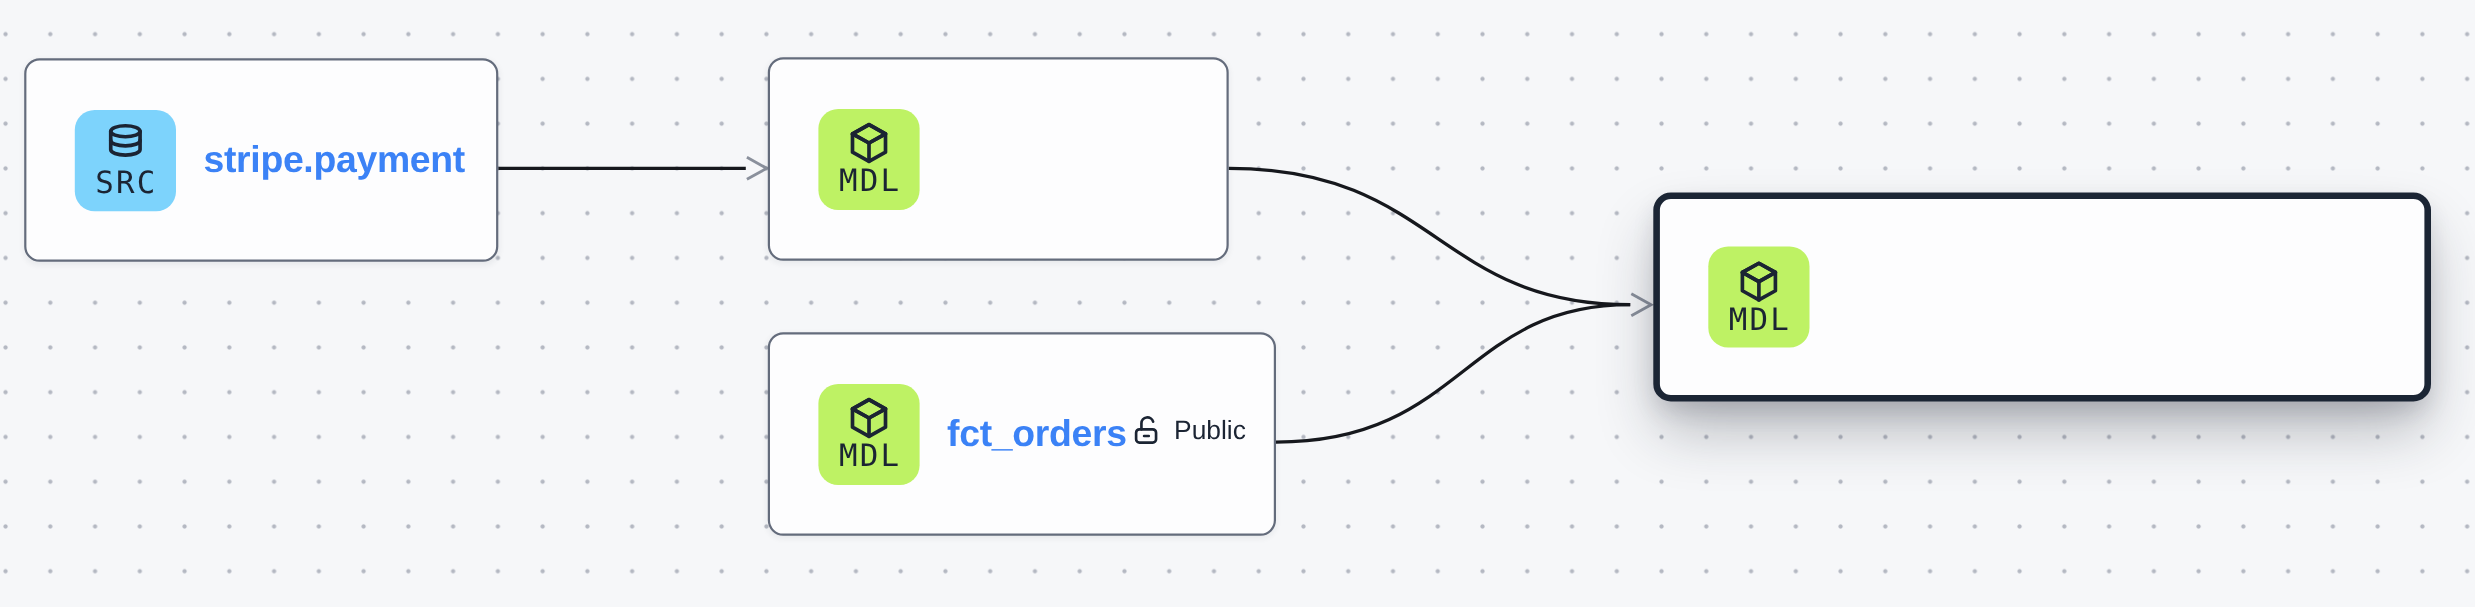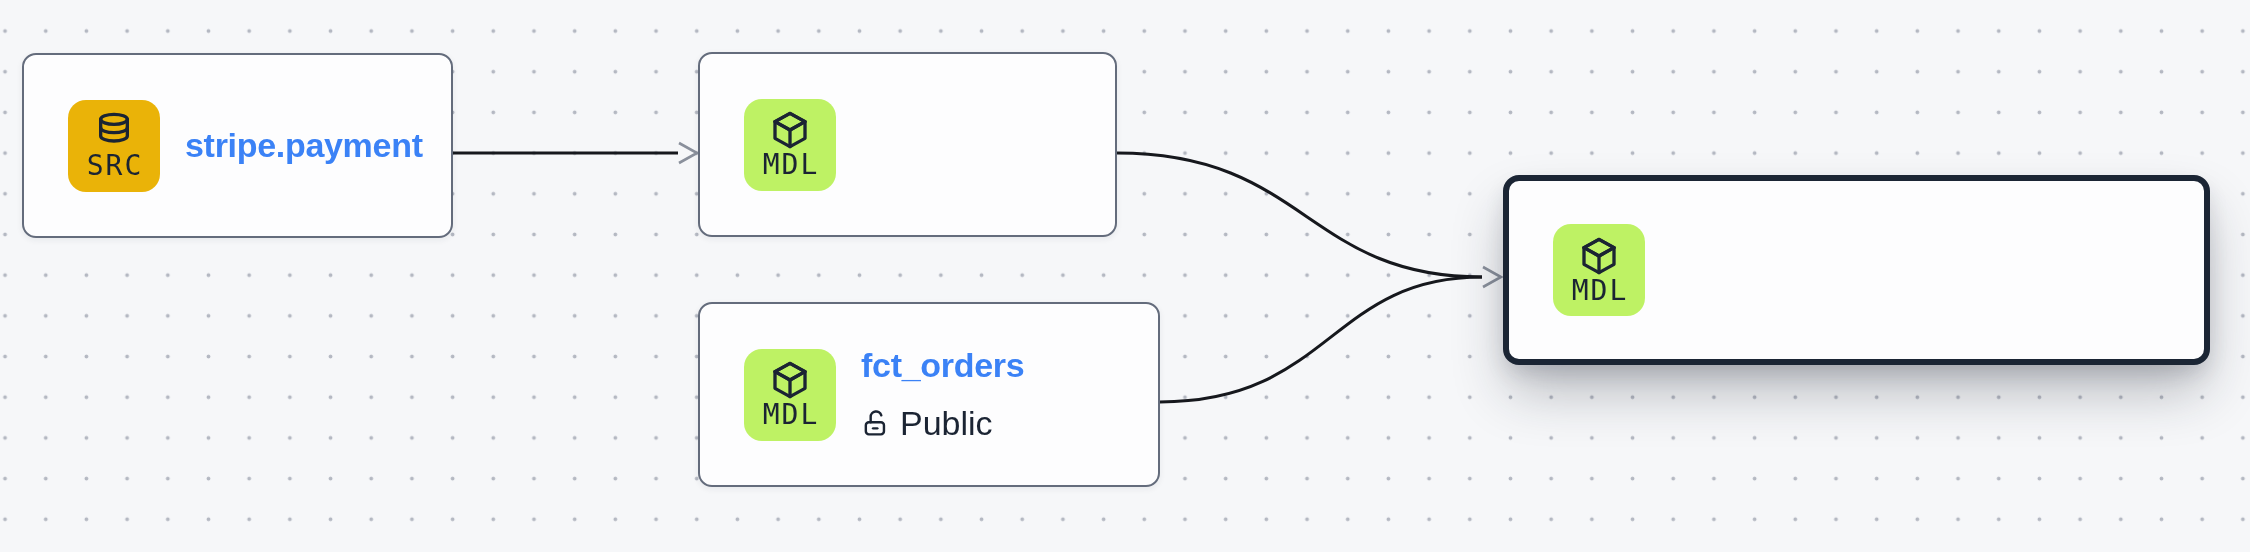--- a/index.html
+++ b/index.html
@@ -73,57 +73,57 @@
     flex: 0 0 auto;
     width: 92px;
     height: 92px;
     border-radius: 18px;
     display: flex;
     flex-direction: column;
     align-items: center;
     justify-content: center;
     color: #1b2433;
   }
-  .badge-src { background: #eab308; align-items: center; }
+  .badge-src { background: #7dd3fc; align-items: center; }
   .badge-mdl { background: #bef264; }
   .badge svg {
     width: 40px;
     height: 40px;
     display: block;
   }
   .badge-label {
     font-family: "DejaVu Sans Mono", "Liberation Mono", monospace;
     font-size: 28px;
     font-weight: 500;
     letter-spacing: 2px;
     margin-top: 1px;
     margin-right: -2px; 
     line-height: 1;
   }
 
   .node-text {
     display: flex;
-    flex-direction: column;
+    flex-direction: row;
     align-items: flex-start;
-    gap: 22px;
+    gap: 4px;
     min-width: 0;
   }
   .node-title {
     font-size: 34px;
     font-weight: 600;
     color: #3b82f6;
     letter-spacing: -0.3px;
     line-height: 1.05;
     white-space: nowrap;
   }
   .access-row {
     display: flex;
     align-items: center;
     gap: 10px;
-    font-size: 34px;
+    font-size: 24px;
     font-weight: 400;
     color: #1b2433;
     line-height: 1.05;
   }
   .access-row svg {
     width: 29px;
     height: 29px;
     display: block;
   }
 </style>

